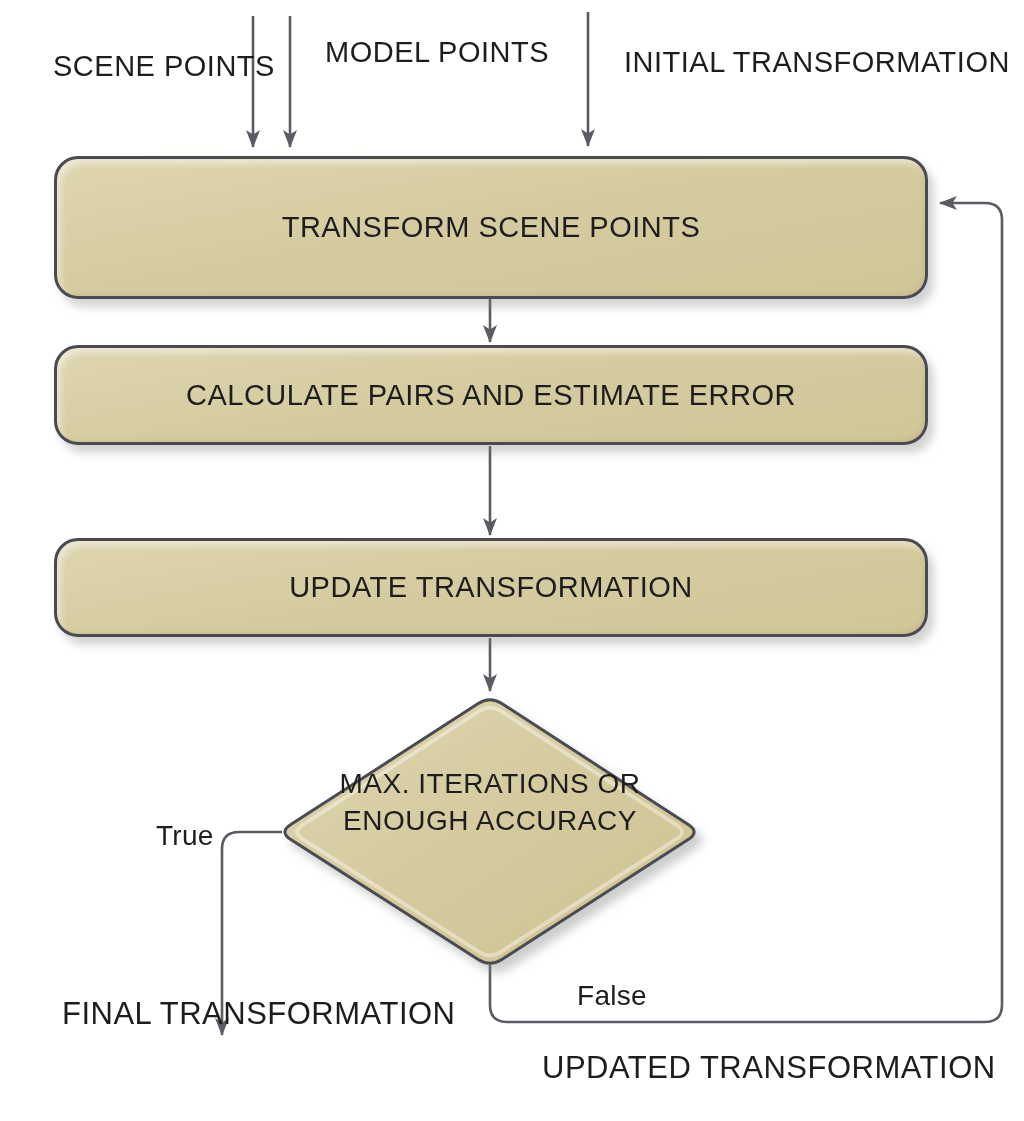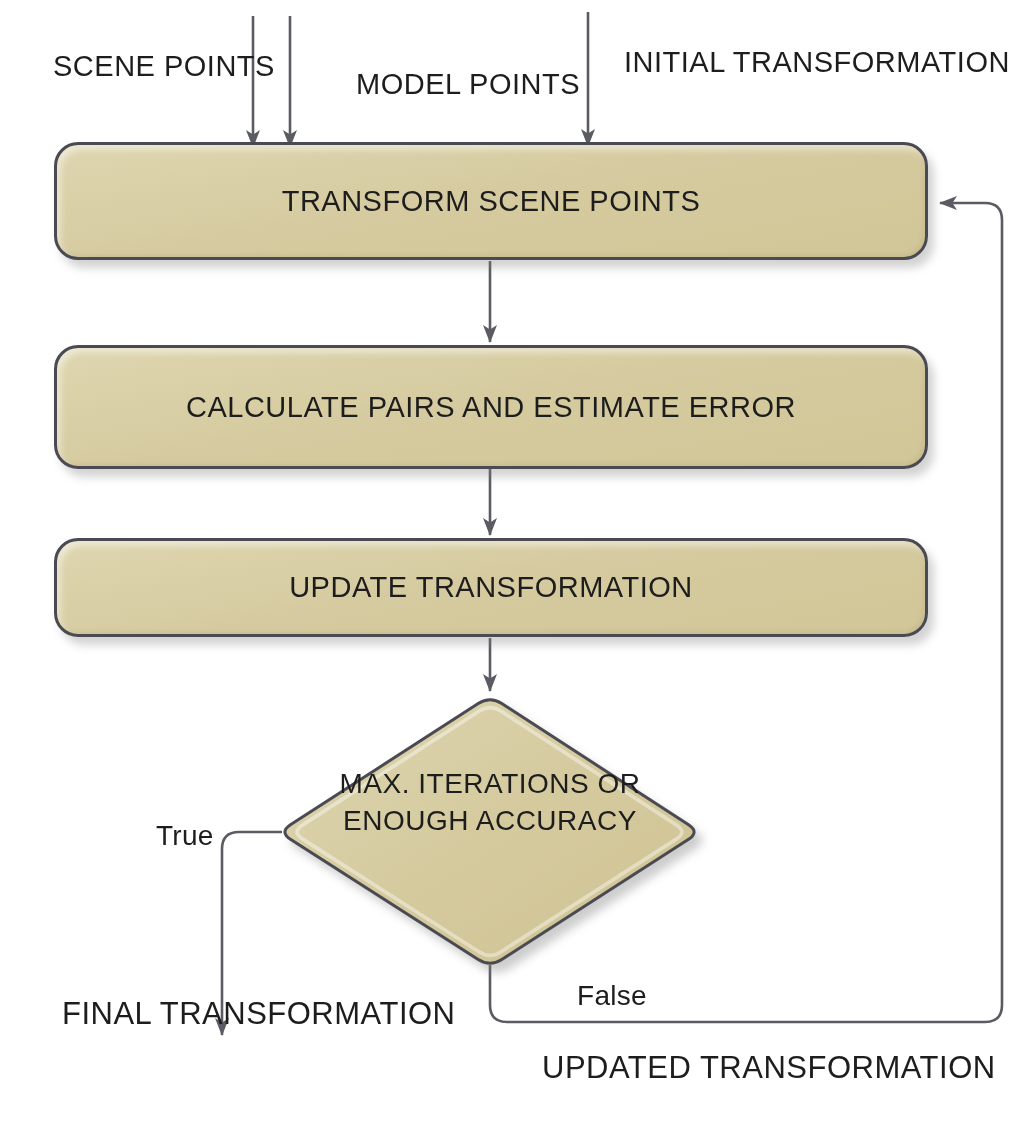--- a/index.html
+++ b/index.html
@@ -44,22 +44,22 @@
                 inset 4px 5px 6px rgba(255,255,255,0.45),
                 inset -2px -2px 4px rgba(120,110,70,0.12);
     display: flex;
     align-items: center;
     justify-content: center;
     text-align: center;
     font-size: 29px;
     letter-spacing: 0.5px;
     color: var(--text);
   }
-  .node-transform  { top: 142px; height: 118px; }
-  .node-calculate  { top: 345px; height: 124px; }
+  .node-transform  { top: 156px; height: 143px; }
+  .node-calculate  { top: 345px; height: 100px; }
   .node-update     { top: 538px; height:  99px; }
 
   .decision-svg {
     position: absolute;
     left: 0; top: 0;
     width: 1024px; height: 1121px;
     pointer-events: none;
   }
   .decision-shape {
     stroke: var(--node-border);
@@ -84,21 +84,21 @@
   }
 
   .io-label {
     position: absolute;
     white-space: nowrap;
     font-size: 29px;
     letter-spacing: 0.5px;
     color: var(--text);
   }
   .label-scene-points          { left: 53px;  top: 50px;  }
-  .label-model-points          { left: 325px; top: 68px; margin-left: 31px;  }
+  .label-model-points          { left: 325px; top: 36px;  }
   .label-initial-transformation{ left: 624px; top: 46px;  }
   .label-final-transformation  { left: 62px;  top: 996px; font-size: 31px; }
   .label-updated-transformation{ left: 542px; top: 1050px; font-size: 31px; }
 
   .branch-label {
     position: absolute;
     white-space: nowrap;
     font-size: 28px;
     letter-spacing: 0.3px;
     color: var(--text);

